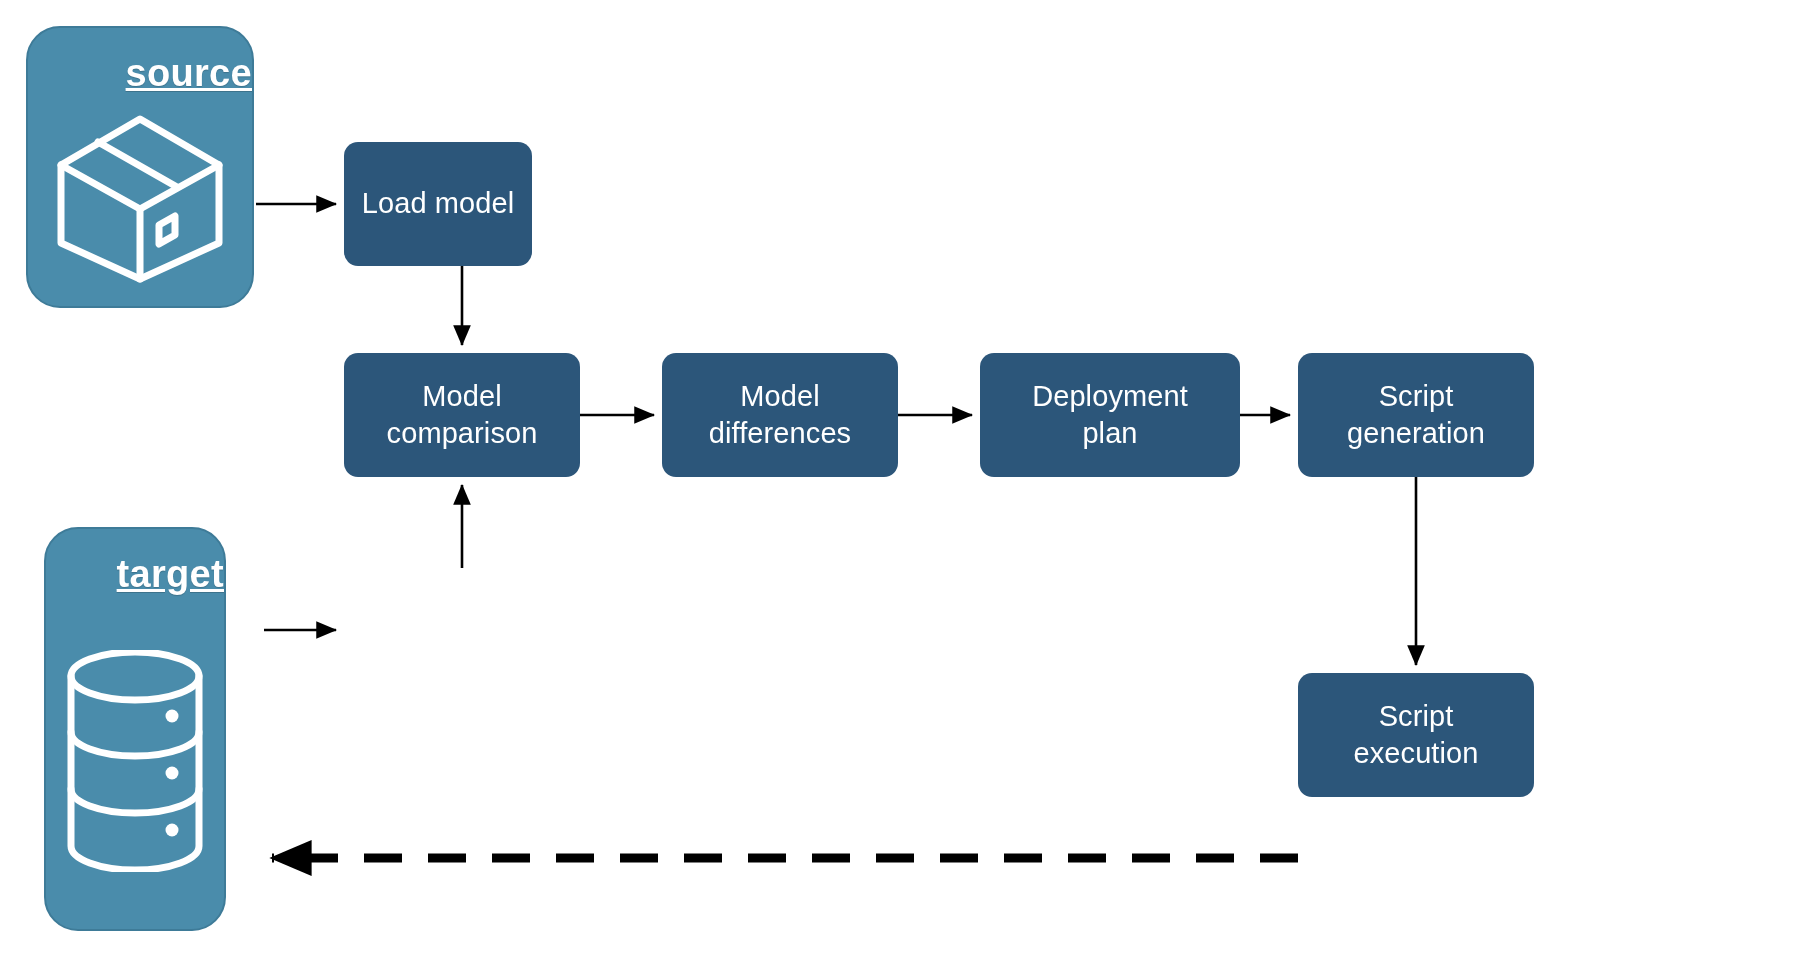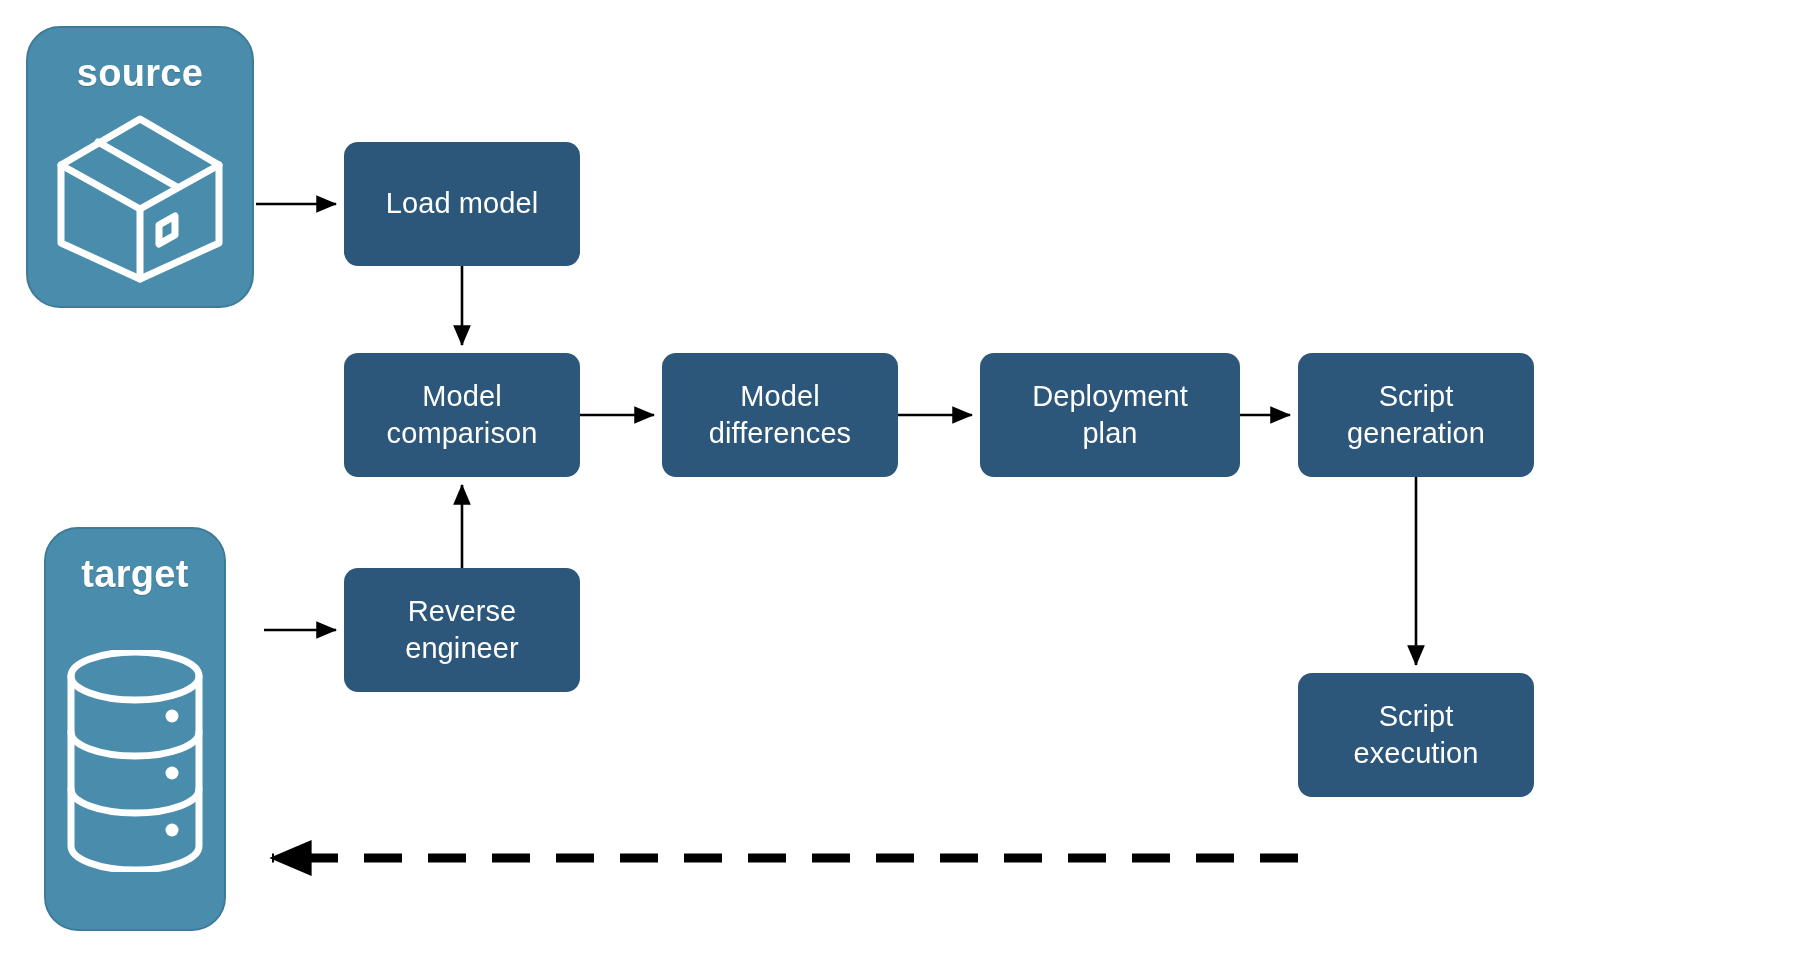--- a/index.html
+++ b/index.html
@@ -30,22 +30,23 @@
 
   
   .endpoint {
     position: absolute;
     box-sizing: border-box;
     background: #4A8CAB;
     border: 2px solid #3E7B98;
     border-radius: 34px;
     display: flex;
     flex-direction: column;
-    align-items: center;
+    align-items: flex-end;
     color: #ffffff;
+    text-decoration: underline;
   }
   .endpoint-label {
     font-size: 38px;
     font-weight: bold;
     letter-spacing: 0.3px;
     line-height: 1;
     margin-top: 26px;
     color: #ffffff;
     text-shadow: 0 1px 1px rgba(0,0,0,0.18);
   }
@@ -140,21 +141,21 @@
 
         <path d="M16 139 A64 24 0 0 0 144 139"></path>
 
         <circle cx="117" cy="66" r="6.5" fill="#ffffff" stroke="none"></circle>
         <circle cx="117" cy="123" r="6.5" fill="#ffffff" stroke="none"></circle>
         <circle cx="117" cy="180" r="6.5" fill="#ffffff" stroke="none"></circle>
       </svg>
     </div>
   </div>
 
-  <div class="process" style="left:344px; top:142px; width:236px; height:124px;justify-content:center;">
+  <div class="process" style="left:344px; top:142px; width:188px; height:124px;justify-content:center;">
     <span>Load model</span>
   </div>
 
   <div class="process" style="left:344px; top:353px; width:236px; height:124px;">
     <span>Model
 comparison</span>
   </div>
 
   <div class="process" style="left:662px; top:353px; width:236px; height:124px;">
     <span>Model
@@ -169,18 +170,14 @@
   <div class="process" style="left:1298px; top:353px; width:236px; height:124px;">
     <span>Script
 generation</span>
   </div>
 
   <div class="process" style="left:1298px; top:673px; width:236px; height:124px;">
     <span>Script
 execution</span>
   </div>
 
-  <div class="process" style="left:344px; top:568px; width:236px; height:124px;">
-    <span>Reverse
-engineer</span>
-  </div>
 
 </div>
 
 </body></html>

